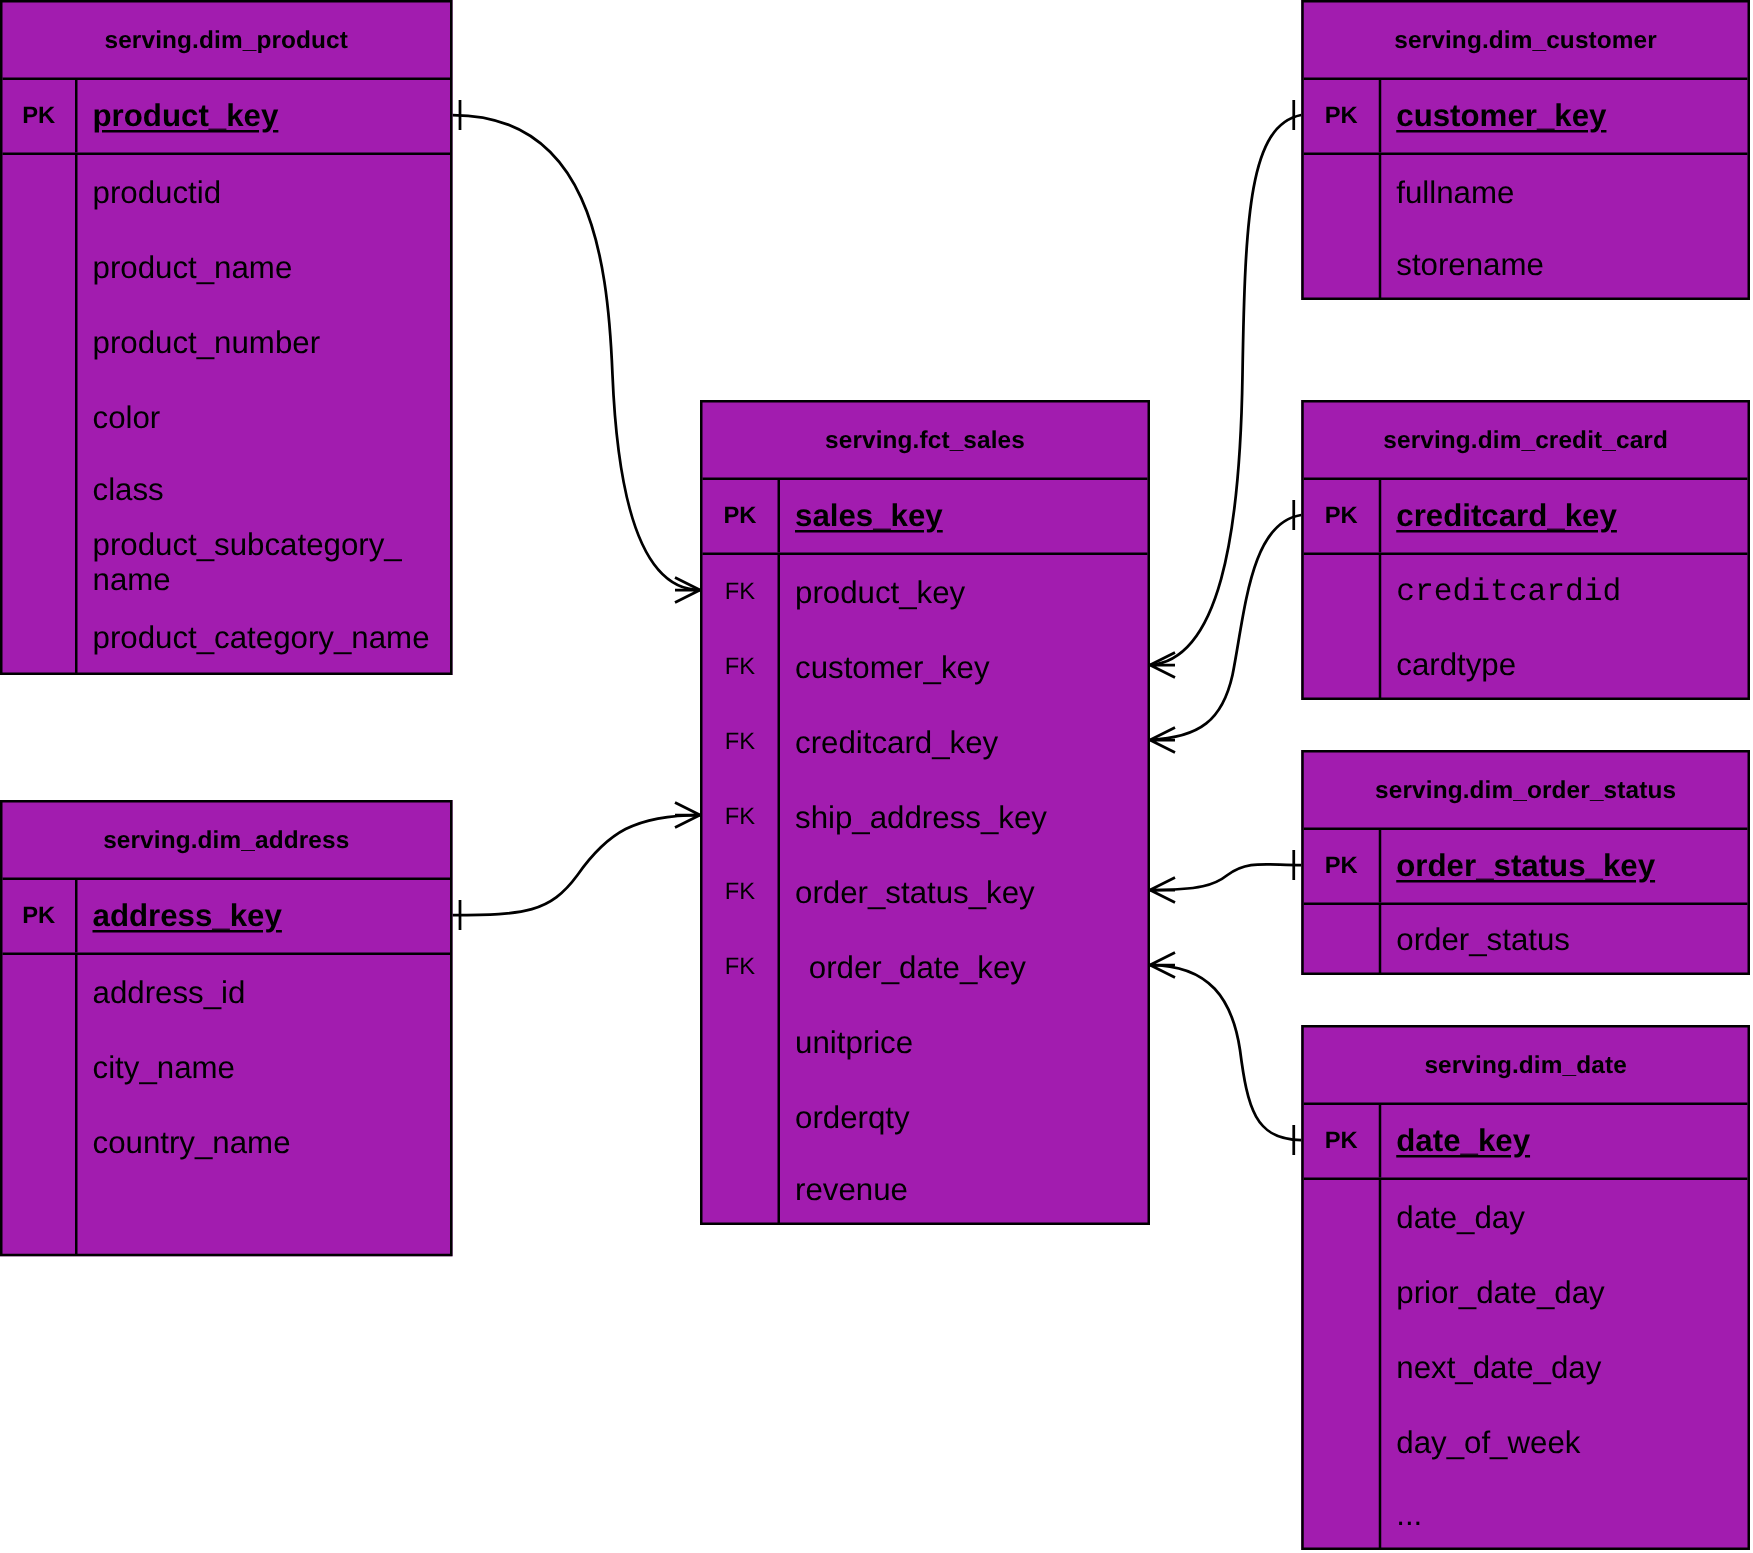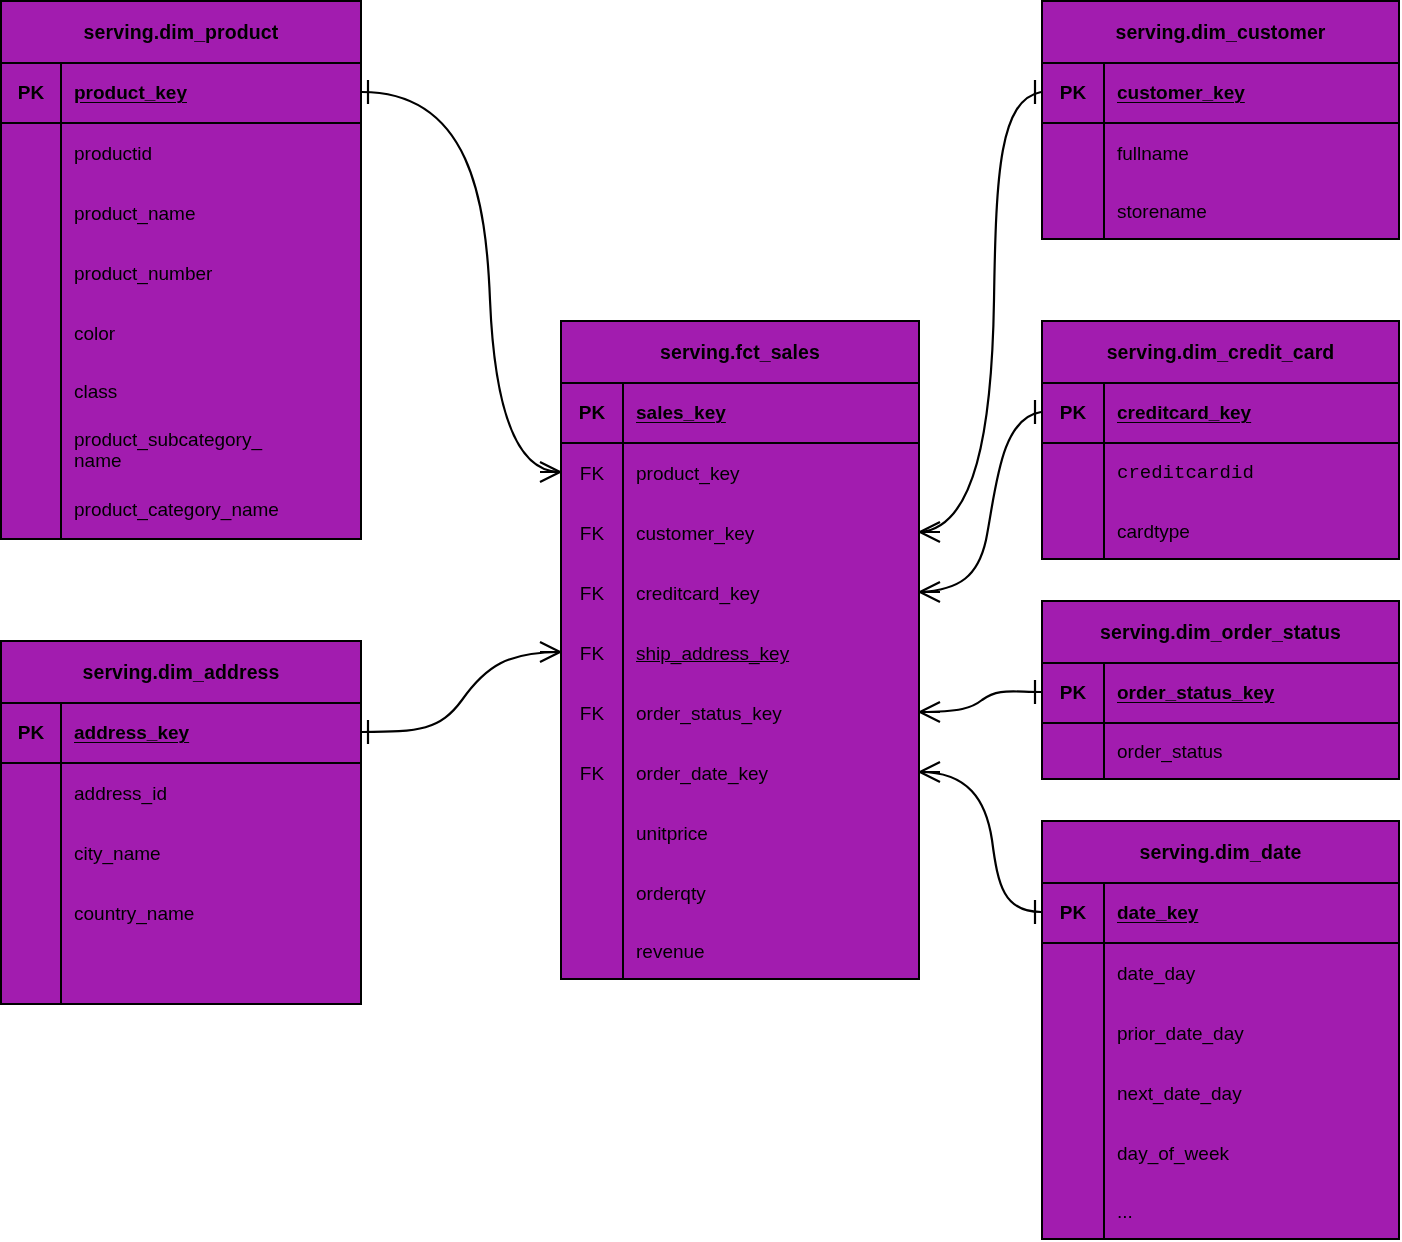--- a/index.html
+++ b/index.html
@@ -51,21 +51,21 @@
     box-sizing:border-box;
   }
   .keycell.bold{font-weight:bold;}
   .fieldcol{
     box-sizing:border-box;
     flex:1 1 auto;
     display:flex;flex-direction:column;
   }
   .fieldcell{
     display:flex;align-items:center;
-    font-size:19px;
+    font-size:25px;
     padding-left:12px;
     box-sizing:border-box;
     line-height:1.12;
   }
   .fieldcell.pk{font-weight:bold;text-decoration:underline;text-underline-offset:3px;}
   .fieldcell.wrap{white-space:normal;align-items:center;}
 </style>
 </head>
 <body>
 
@@ -187,23 +187,23 @@
         <div class="keycell" style="height:60px;">FK</div>
         <div class="keycell" style="height:60px;">FK</div>
         <div class="keycell" style="height:60px;"></div>
         <div class="keycell" style="height:60px;"></div>
         <div class="keycell" style="height:55px;"></div>
       </div>
       <div class="fieldcol">
         <div class="fieldcell" style="height:60px;">product_key</div>
         <div class="fieldcell" style="height:60px;">customer_key</div>
         <div class="fieldcell" style="height:60px;">creditcard_key</div>
-        <div class="fieldcell" style="height:60px;text-decoration:underline;">ship_address_key</div>
+        <div class="fieldcell" style="height:60px;">ship_address_key</div>
         <div class="fieldcell" style="height:60px;">order_status_key</div>
-        <div class="fieldcell" style="height:60px;">order_date_key</div>
+        <div class="fieldcell" style="height:60px;margin-left:11px;">order_date_key</div>
         <div class="fieldcell" style="height:60px;">unitprice</div>
         <div class="fieldcell" style="height:60px;">orderqty</div>
         <div class="fieldcell" style="height:55px;">revenue</div>
       </div>
     </div>
   </div>
 
   <div class="entity" style="left:1041px;top:0px;width:359px;height:240px;">
     <div class="entity-title">serving.dim_customer</div>
     <div class="pk-row">

